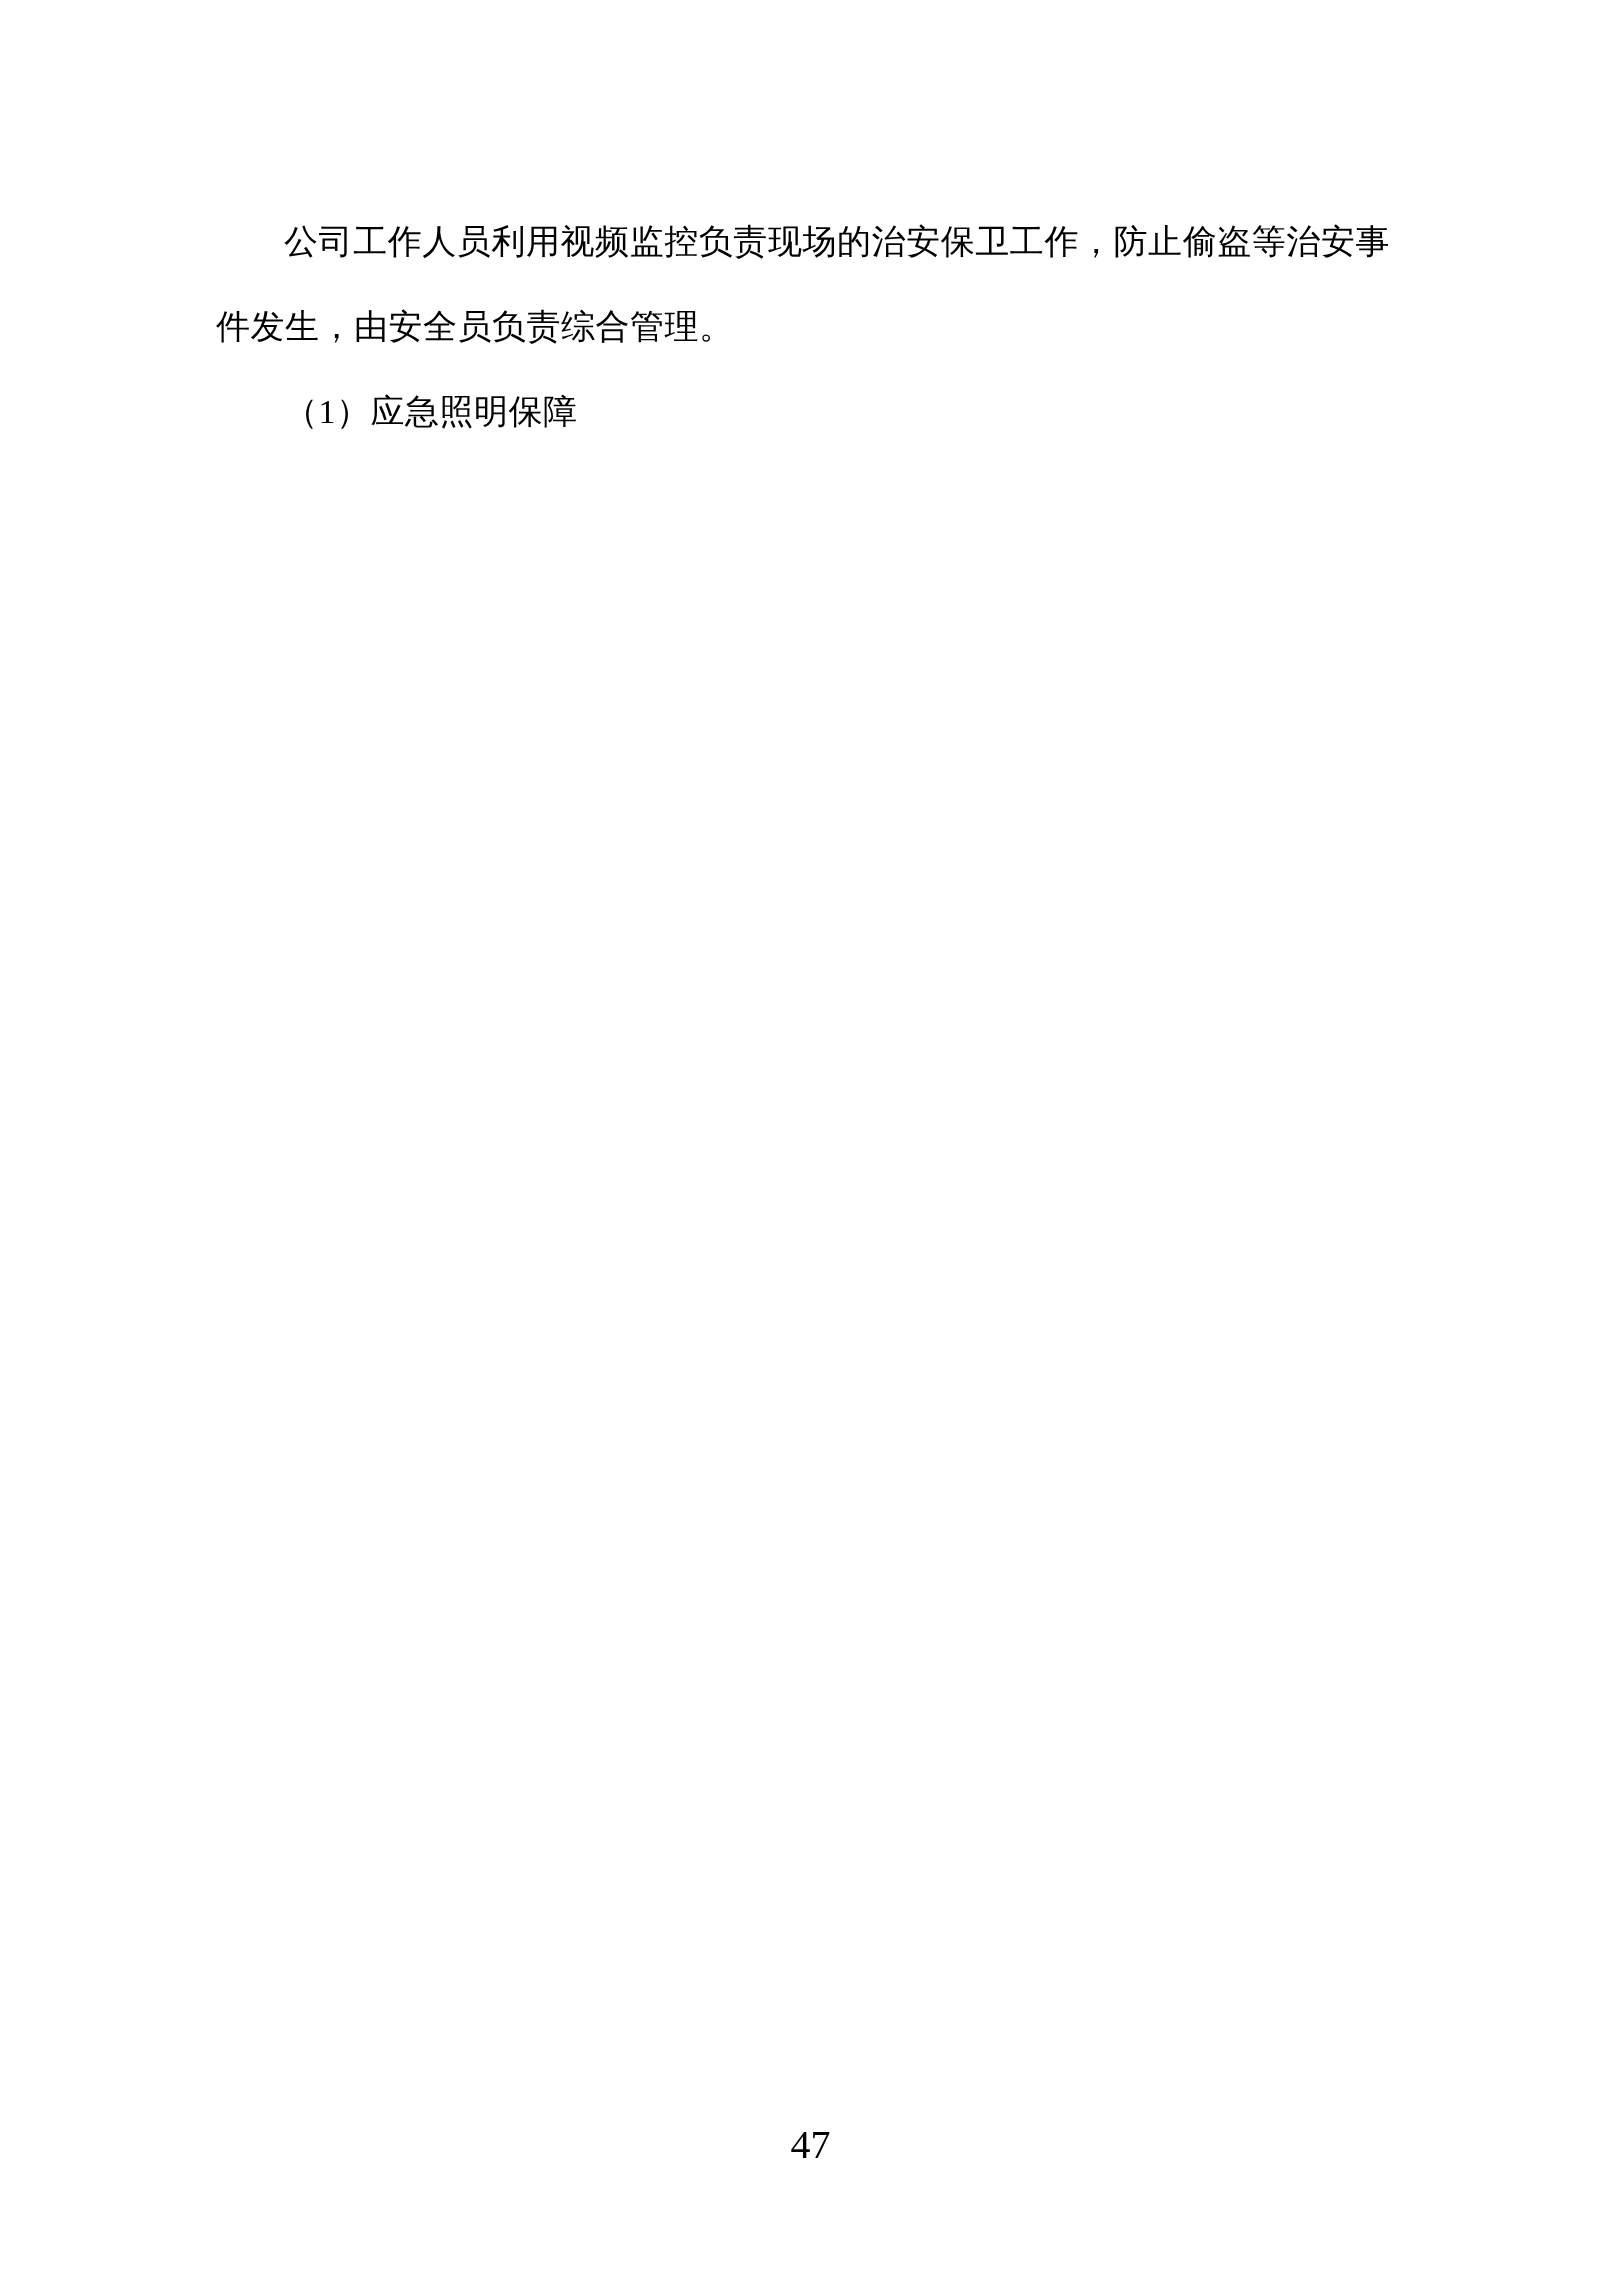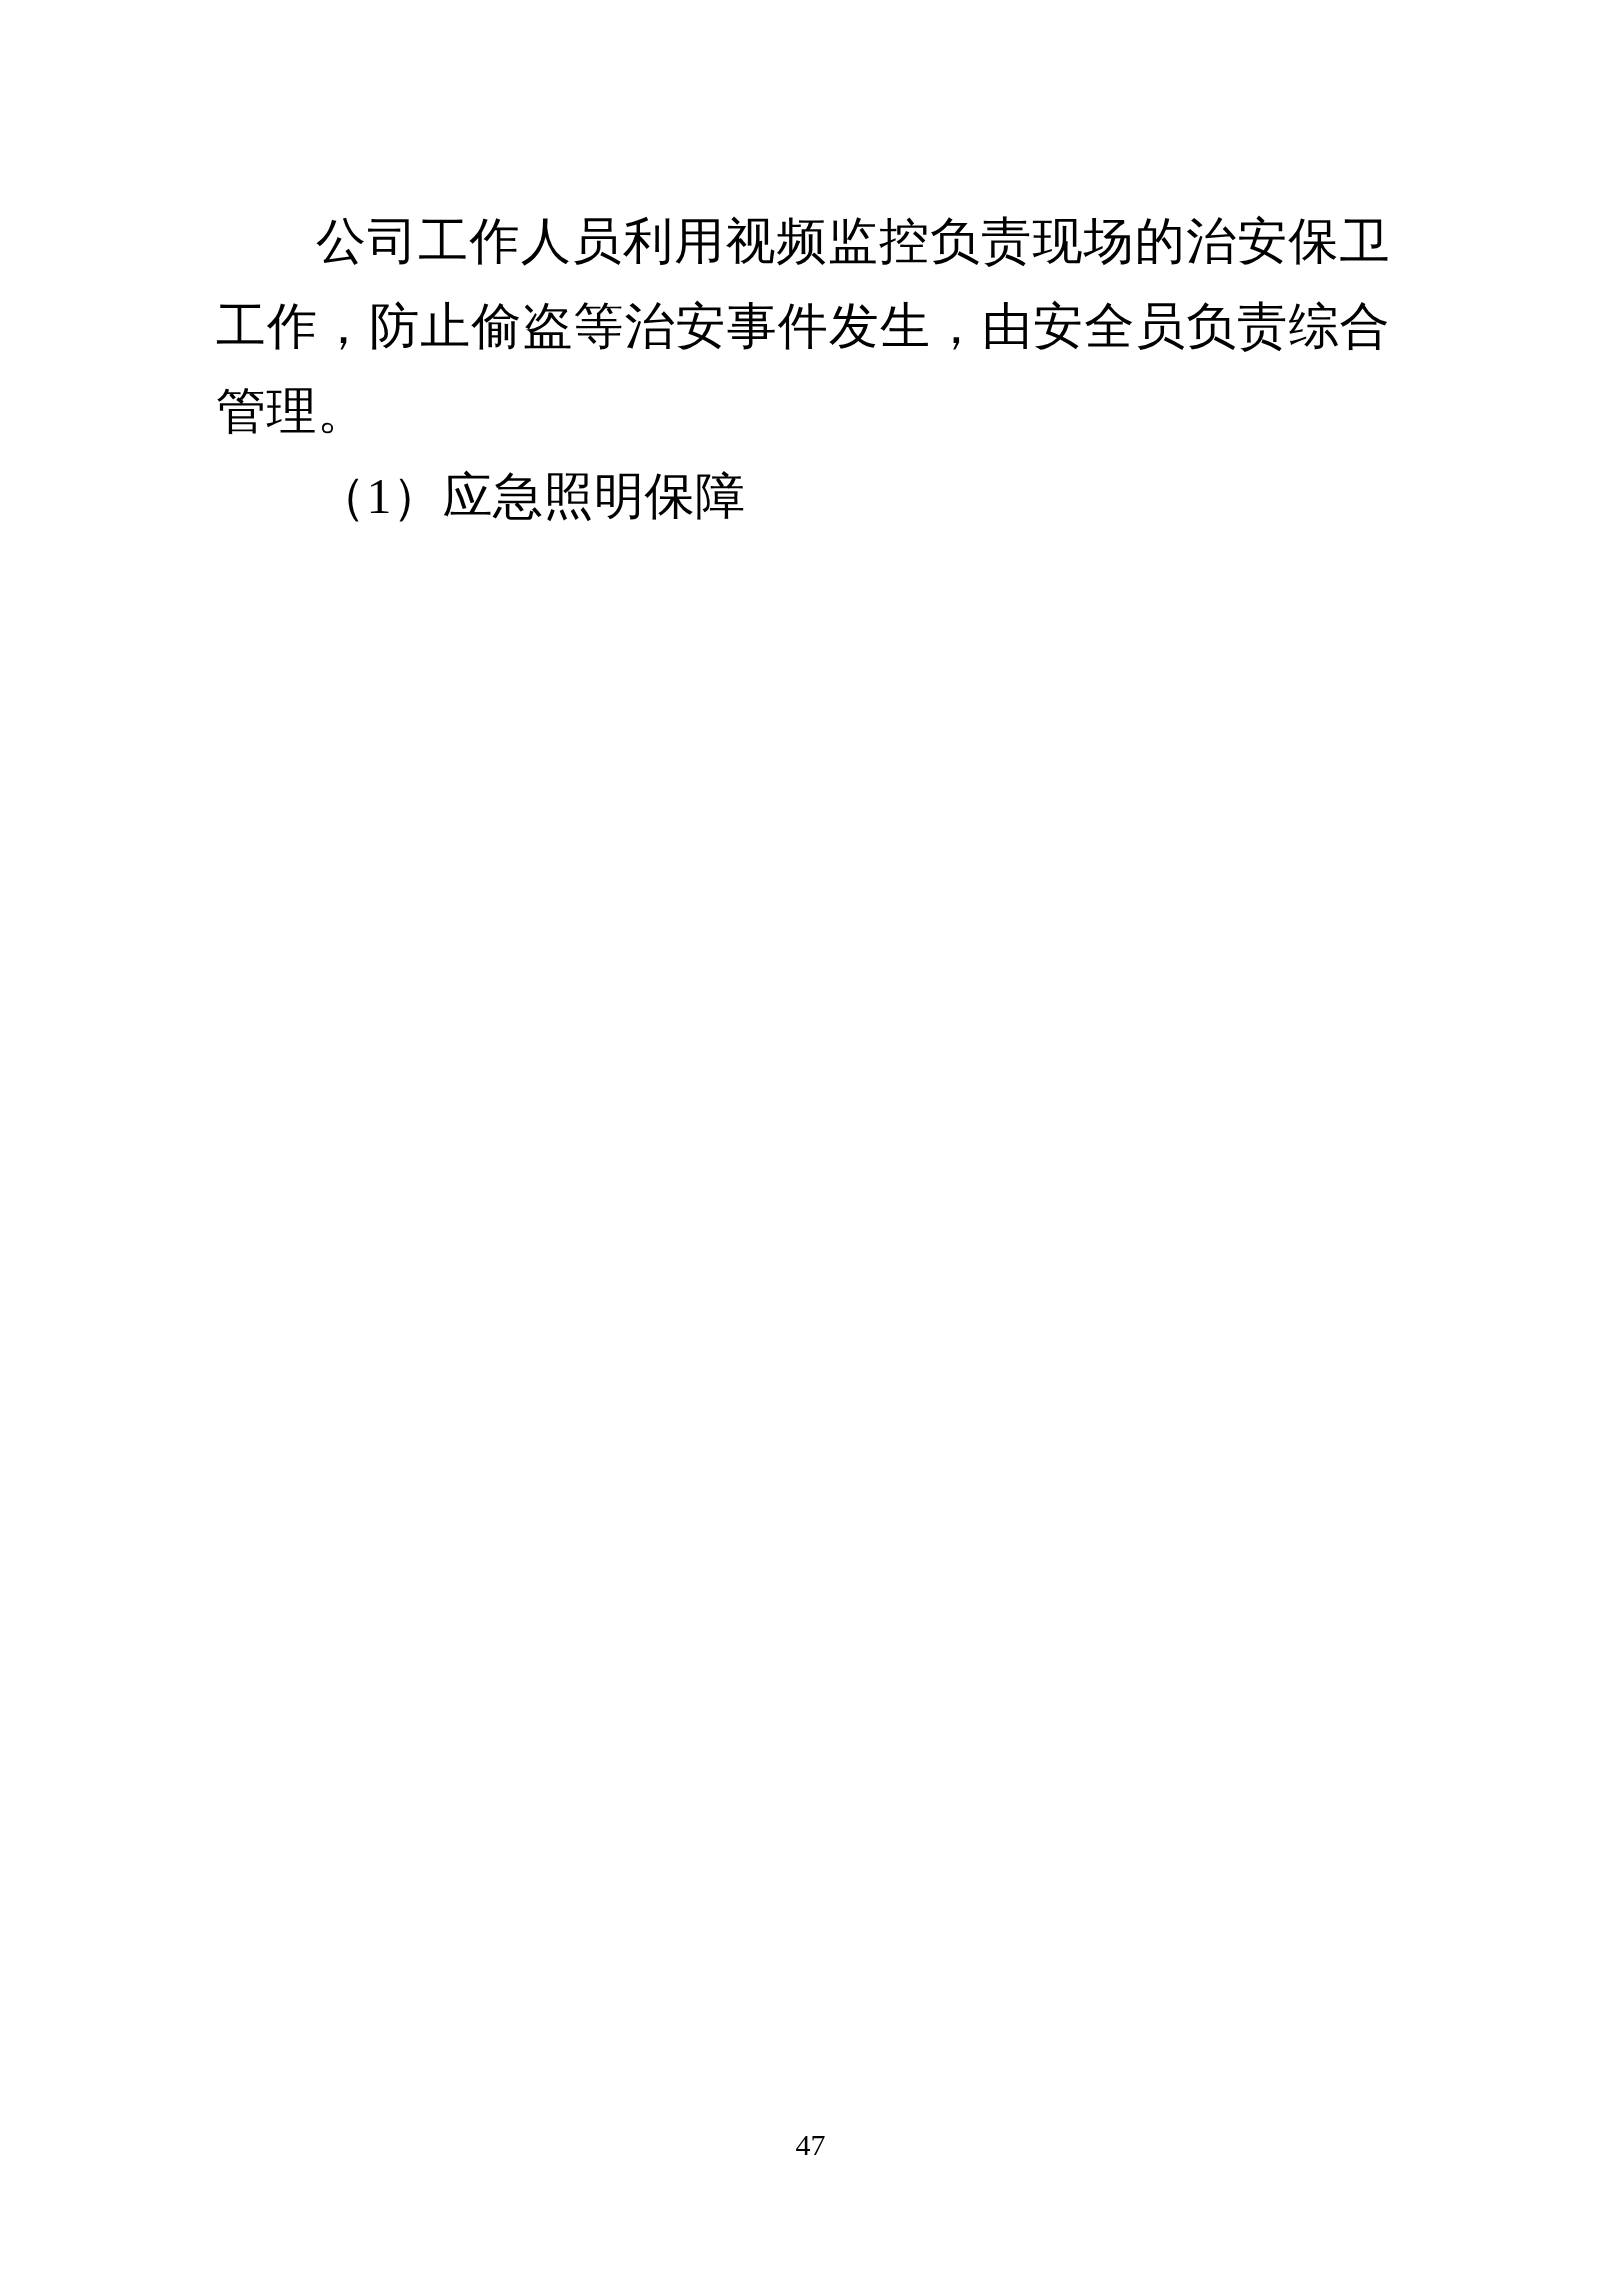--- a/index.html
+++ b/index.html
@@ -17,35 +17,35 @@
     overflow: hidden;
   }
   .content {
     position: absolute;
     left: 216px;
     top: 199px;
     width: 1174px;
   }
   .para {
     margin: 0;
-    font-size: 50px;
+    font-size: 34px;
     line-height: 85px;
     text-indent: 2em;
     text-align: justify;
     text-justify: inter-character;
     word-break: break-all;
     letter-spacing: 0.5px;
   }
   .page-number {
     position: absolute;
     top: 2127px;
     left: 0;
     width: 100%;
     text-align: center;
-    font-size: 30px;
+    font-size: 40px;
     line-height: 35px;
     font-family: "Liberation Serif", serif;
   }
 </style>
 </head>
 <body>
 
 <div class="page">
   <div class="content">
     <p class="para">公司工作人员利用视频监控负责现场的治安保卫工作，防止偷盗等治安事件发生，由安全员负责综合管理。</p>

